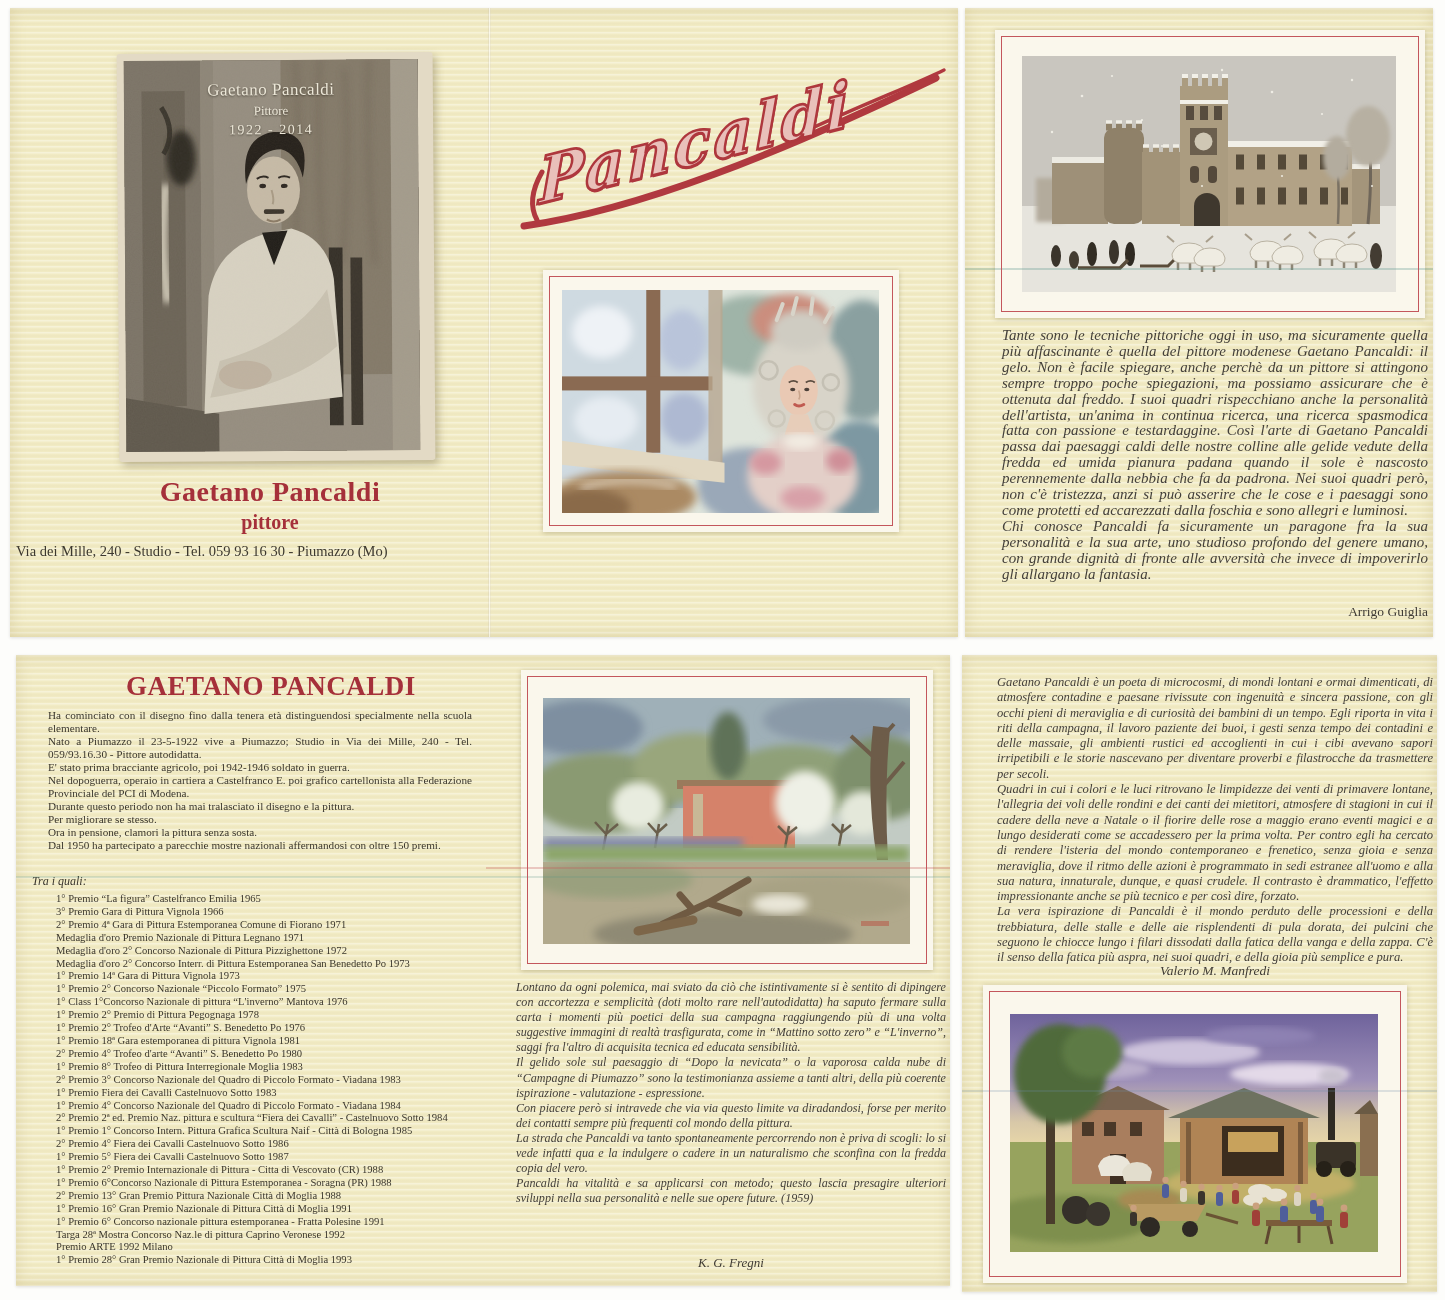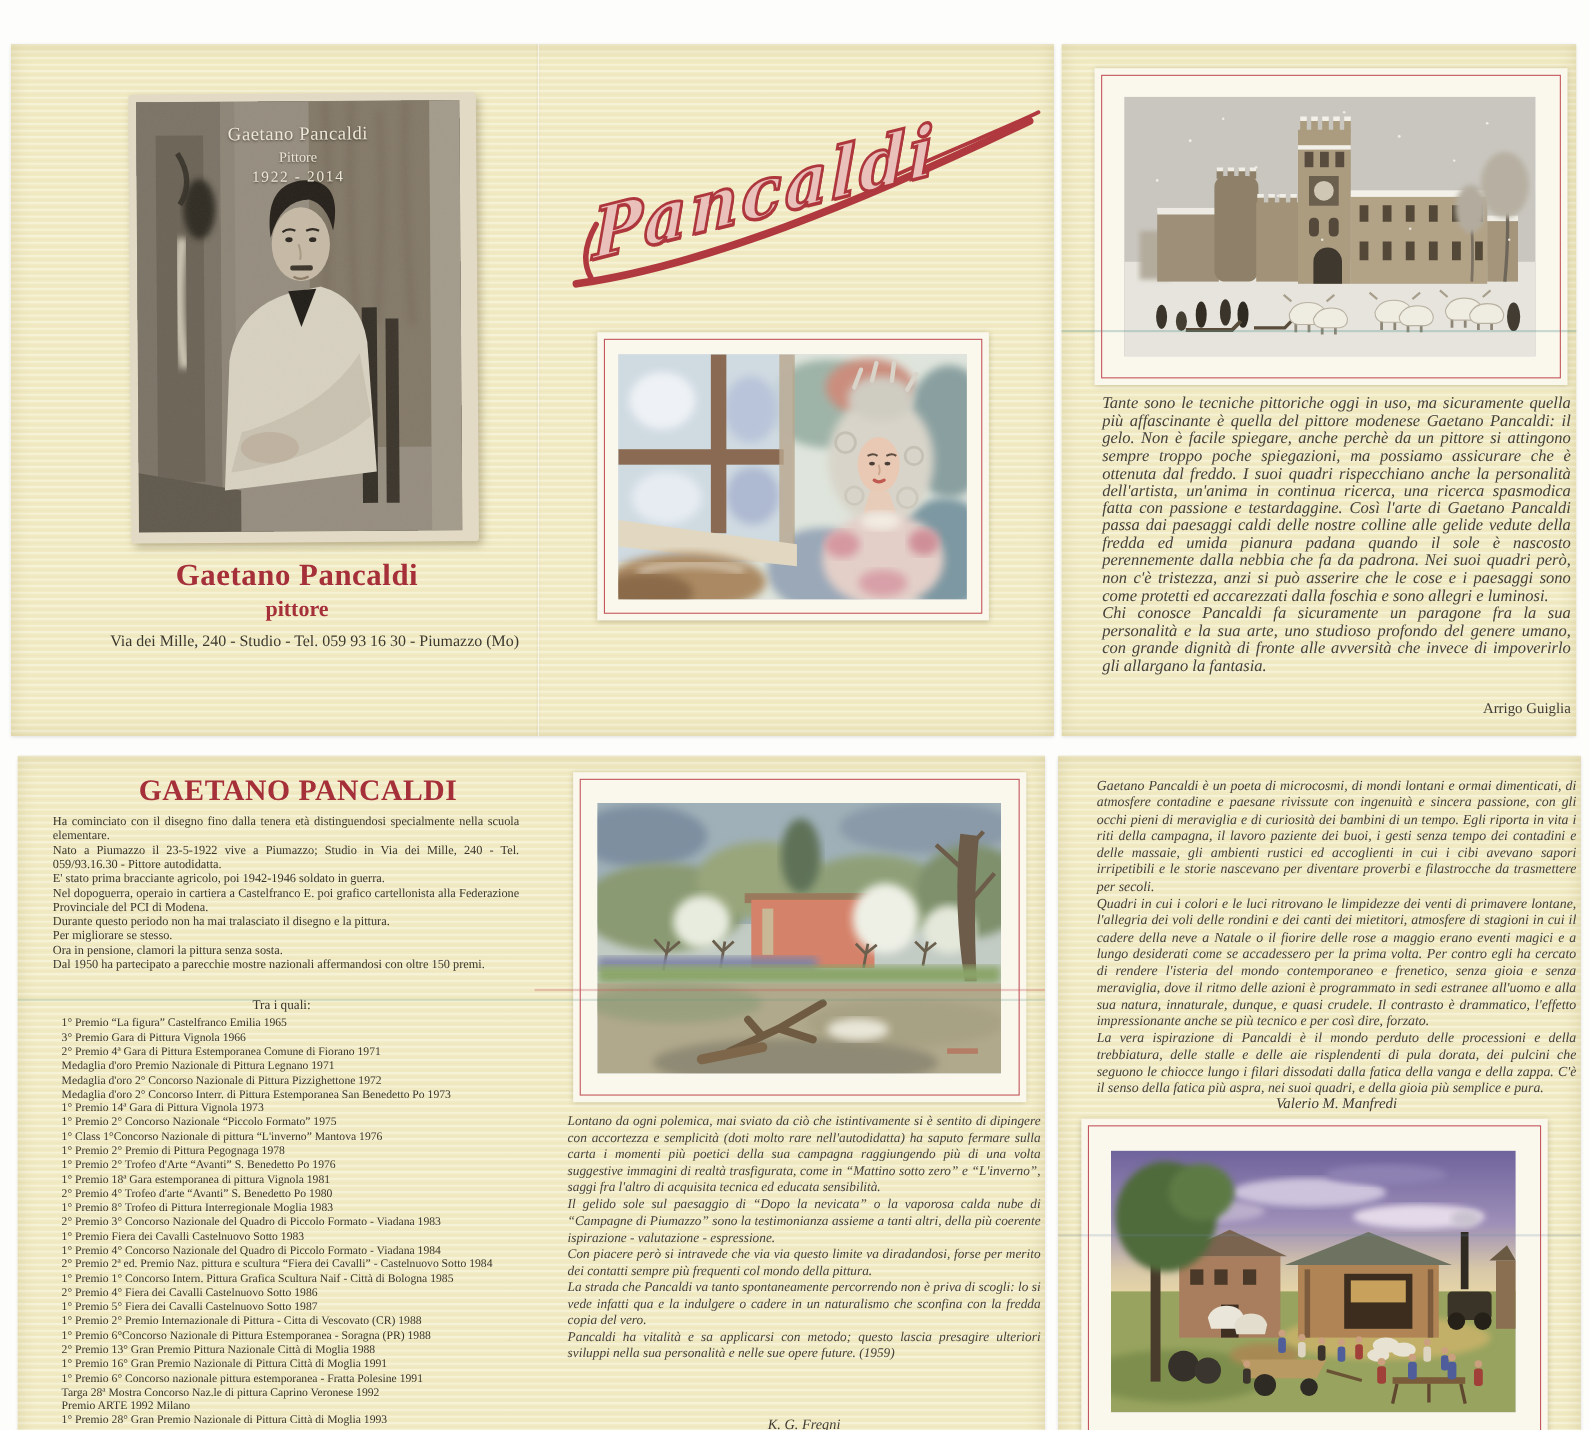--- a/index.html
+++ b/index.html
@@ -1,40 +1,40 @@
 <!DOCTYPE html>
 <html><head>
 <meta charset="utf-8">
 <style>
 *{margin:0;padding:0;box-sizing:border-box}
 body{background:#ffffff;font-family:"Liberation Serif",serif}
 .sheet{position:relative;width:1445px;height:1300px;background:#fdfdfb;overflow:hidden}
 .panel{position:absolute;background-color:#f2ecc6;
  background-image:repeating-linear-gradient(180deg, rgba(255,255,255,0.32) 0px, rgba(255,255,255,0.32) 1px, rgba(255,255,255,0) 2px, rgba(214,199,146,0.14) 4px, rgba(255,255,255,0) 6px);
- box-shadow: inset 0 0 16px rgba(150,128,60,0.22), 0 1px 3px rgba(0,0,0,0.12); margin-top: 32px;}
+ box-shadow: inset 0 0 16px rgba(150,128,60,0.22), 0 1px 3px rgba(0,0,0,0.12);}
 #panel-tl{left:10px;top:8px;width:948px;height:629px}
 #panel-tr{left:965px;top:8px;width:468px;height:629px}
 #panel-bl{left:16px;top:655px;width:934px;height:631px}
 #panel-br{left:962px;top:655px;width:475px;height:637px}
 .crease{position:absolute;top:0;bottom:0;width:3px;background:linear-gradient(90deg, rgba(120,100,50,0.16), rgba(255,255,255,0.55), rgba(120,100,50,0.10));}
 .artifact{position:absolute;left:0;right:0;height:2px;pointer-events:none}
 
 
 .photo-paper{position:absolute;left:108px;top:45px;width:316px;height:408px;background:#e3dac5;
  transform:rotate(-0.4deg);box-shadow:3px 4px 8px rgba(90,75,40,.35);border-radius:3px}
 .photo-inner{position:absolute;left:7px;top:7px;right:15px;bottom:10px;background:#8f877a;overflow:hidden;
  box-shadow:inset 0 0 34px rgba(40,30,18,.45)}
 .photo-inner svg{width:100%;height:100%;display:block}
 .photo-caption{position:absolute;top:20px;left:0;right:0;text-align:center;color:#ece7d8;text-shadow:0 1px 2px rgba(30,25,15,.6)}
 .cap-name{font-size:17px;letter-spacing:.5px}
 .cap-title{font-size:13px;margin-top:3px}
 .cap-years{font-size:14px;margin-top:3px;letter-spacing:1.5px}
 .tl-name{position:absolute;left:25px;top:468px;width:470px;text-align:center;color:#a5303a;font-weight:bold;font-size:28px;letter-spacing:.5px}
 .tl-pittore{position:absolute;left:25px;top:503px;width:470px;text-align:center;color:#a5303a;font-weight:bold;font-size:20px}
-.tl-address{position:absolute;left:21px;top:535px;width:510px;text-align:center;color:#3c382e;font-size:14.5px}
+.tl-address{position:absolute;left:6px;top:535px;width:510px;text-align:left;color:#3c382e;font-size:14.5px}
 .sig-block{position:absolute;left:498px;top:46px;width:448px;height:208px}
 .sig-block svg{position:absolute;inset:0;width:100%;height:100%}
 .sig-word{position:absolute;left:26px;top:52px;font-family:"DejaVu Serif",serif;font-style:italic;font-weight:bold;
  font-size:62px;color:#e9c0ba;-webkit-text-stroke:2.6px #ae373d;text-shadow:1px 2px 0 #b0393f;
  transform:rotate(-14deg) skewX(-14deg);letter-spacing:3px;white-space:nowrap}
 
 
 .mat{position:absolute;background:#faf7ec;box-shadow:0 1px 5px rgba(100,85,40,.3)}
 .mat::before{content:"";position:absolute;inset:6px;border:1.5px solid #c3565c;pointer-events:none;z-index:2}
 .painting{position:absolute;overflow:hidden;background:#ddd}
@@ -55,21 +55,21 @@
 #guiglia-sig{left:37px;top:596px;width:426px;text-align:right;font-size:13.5px;color:#3f3b34;position:absolute}
 #manfredi-article{left:35px;top:20px;width:436px;font-size:12.6px;line-height:15.3px}
 #manfredi-sig{left:35px;top:308px;width:436px;text-align:center;font-style:italic;font-size:13.5px;color:#3f3b34;position:absolute}
 #fregni-article{left:500px;top:325px;width:430px;font-size:12.1px;line-height:15.1px}
 #fregni-sig{left:500px;top:600px;width:430px;text-align:center;font-style:italic;font-size:13px;color:#3f3b34;position:absolute}
 
 
 #bl-heading{position:absolute;left:20px;top:16px;width:470px;text-align:center;font-size:27px;font-weight:bold;color:#a5303a;letter-spacing:.5px}
 #bio{position:absolute;left:32px;top:54px;width:424px;font-size:11.2px;line-height:13px;color:#3a362c;text-align:justify}
 #bio p{margin:0}
-#tra-i-quali{position:absolute;left:28px;top:219px;width:424px;text-align:center;font-size:12px;color:#3a362c}
+#tra-i-quali{position:absolute;left:16px;top:219px;width:424px;font-style:italic;font-size:12px;color:#3a362c}
 #awards{position:absolute;left:40px;top:238px;width:472px;font-size:10.6px;line-height:12.9px;color:#3a362c}
 .award-line{white-space:nowrap}
 </style>
 </head>
 <body>
 
 <div class="sheet">
 
   <section class="panel" id="panel-tl">
     <div class="crease" style="left:478px"></div>

